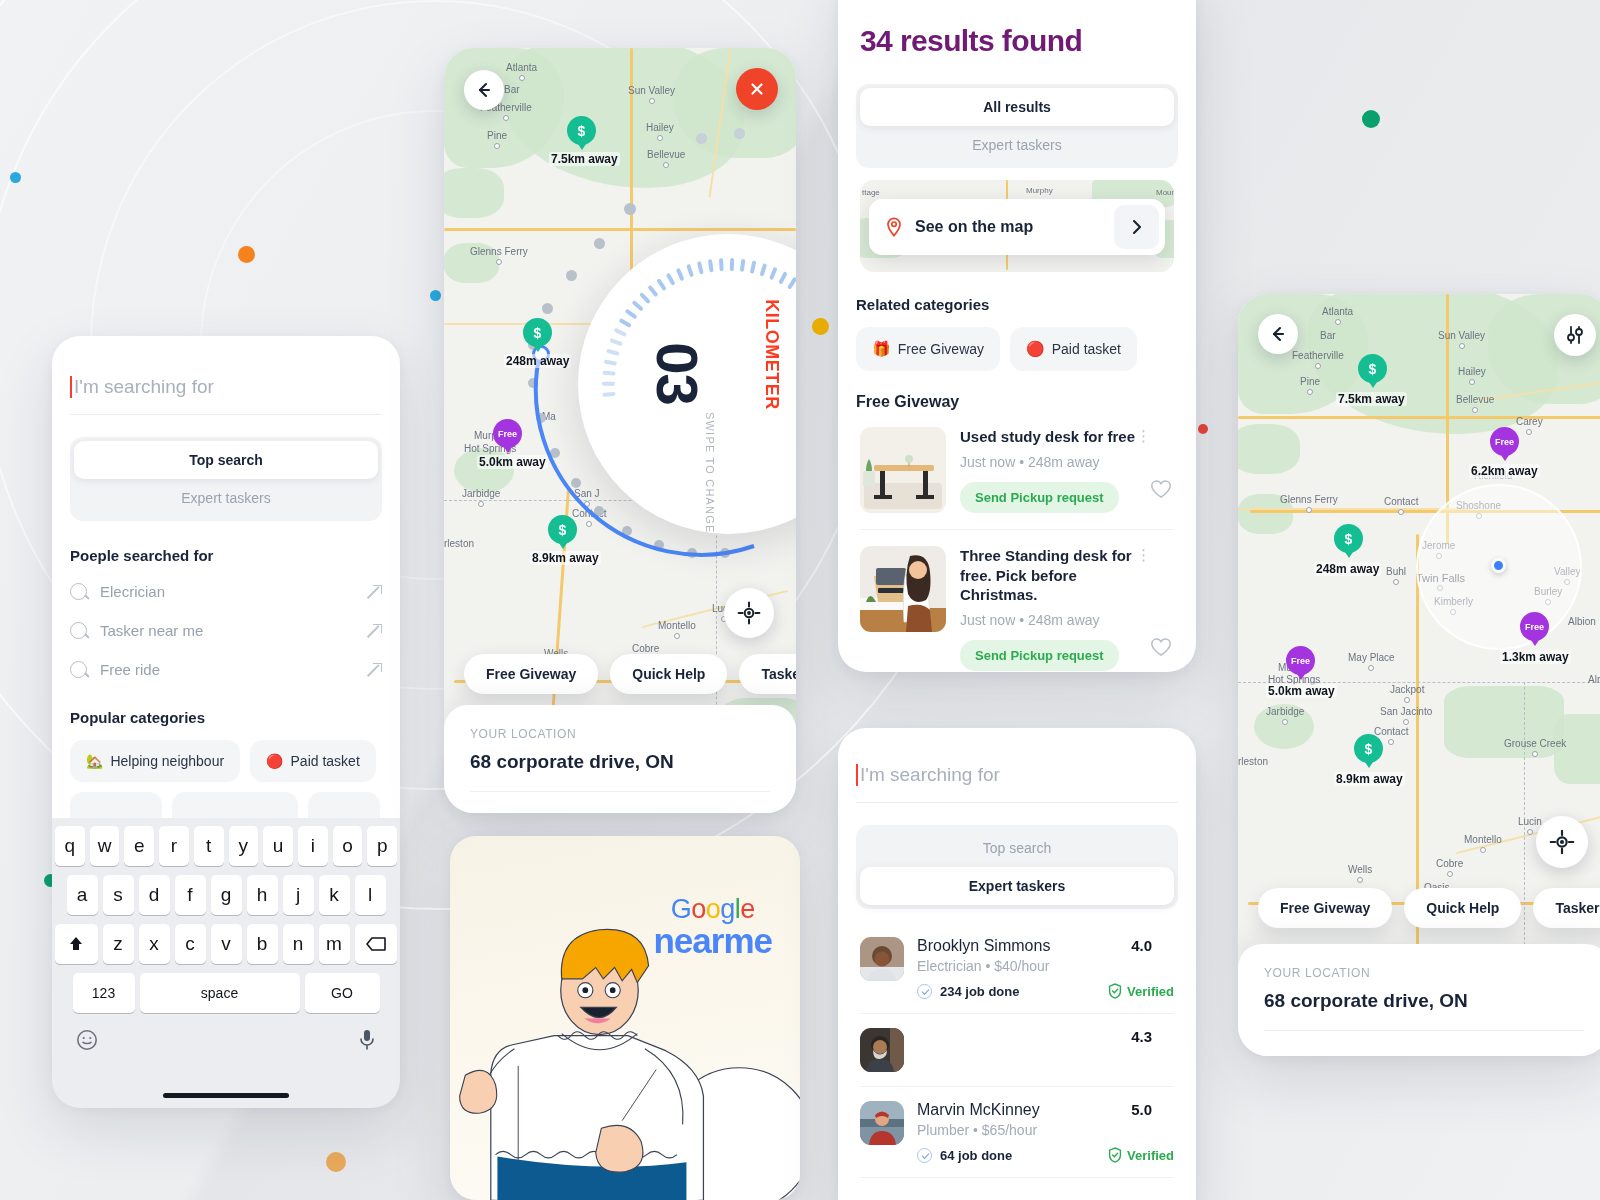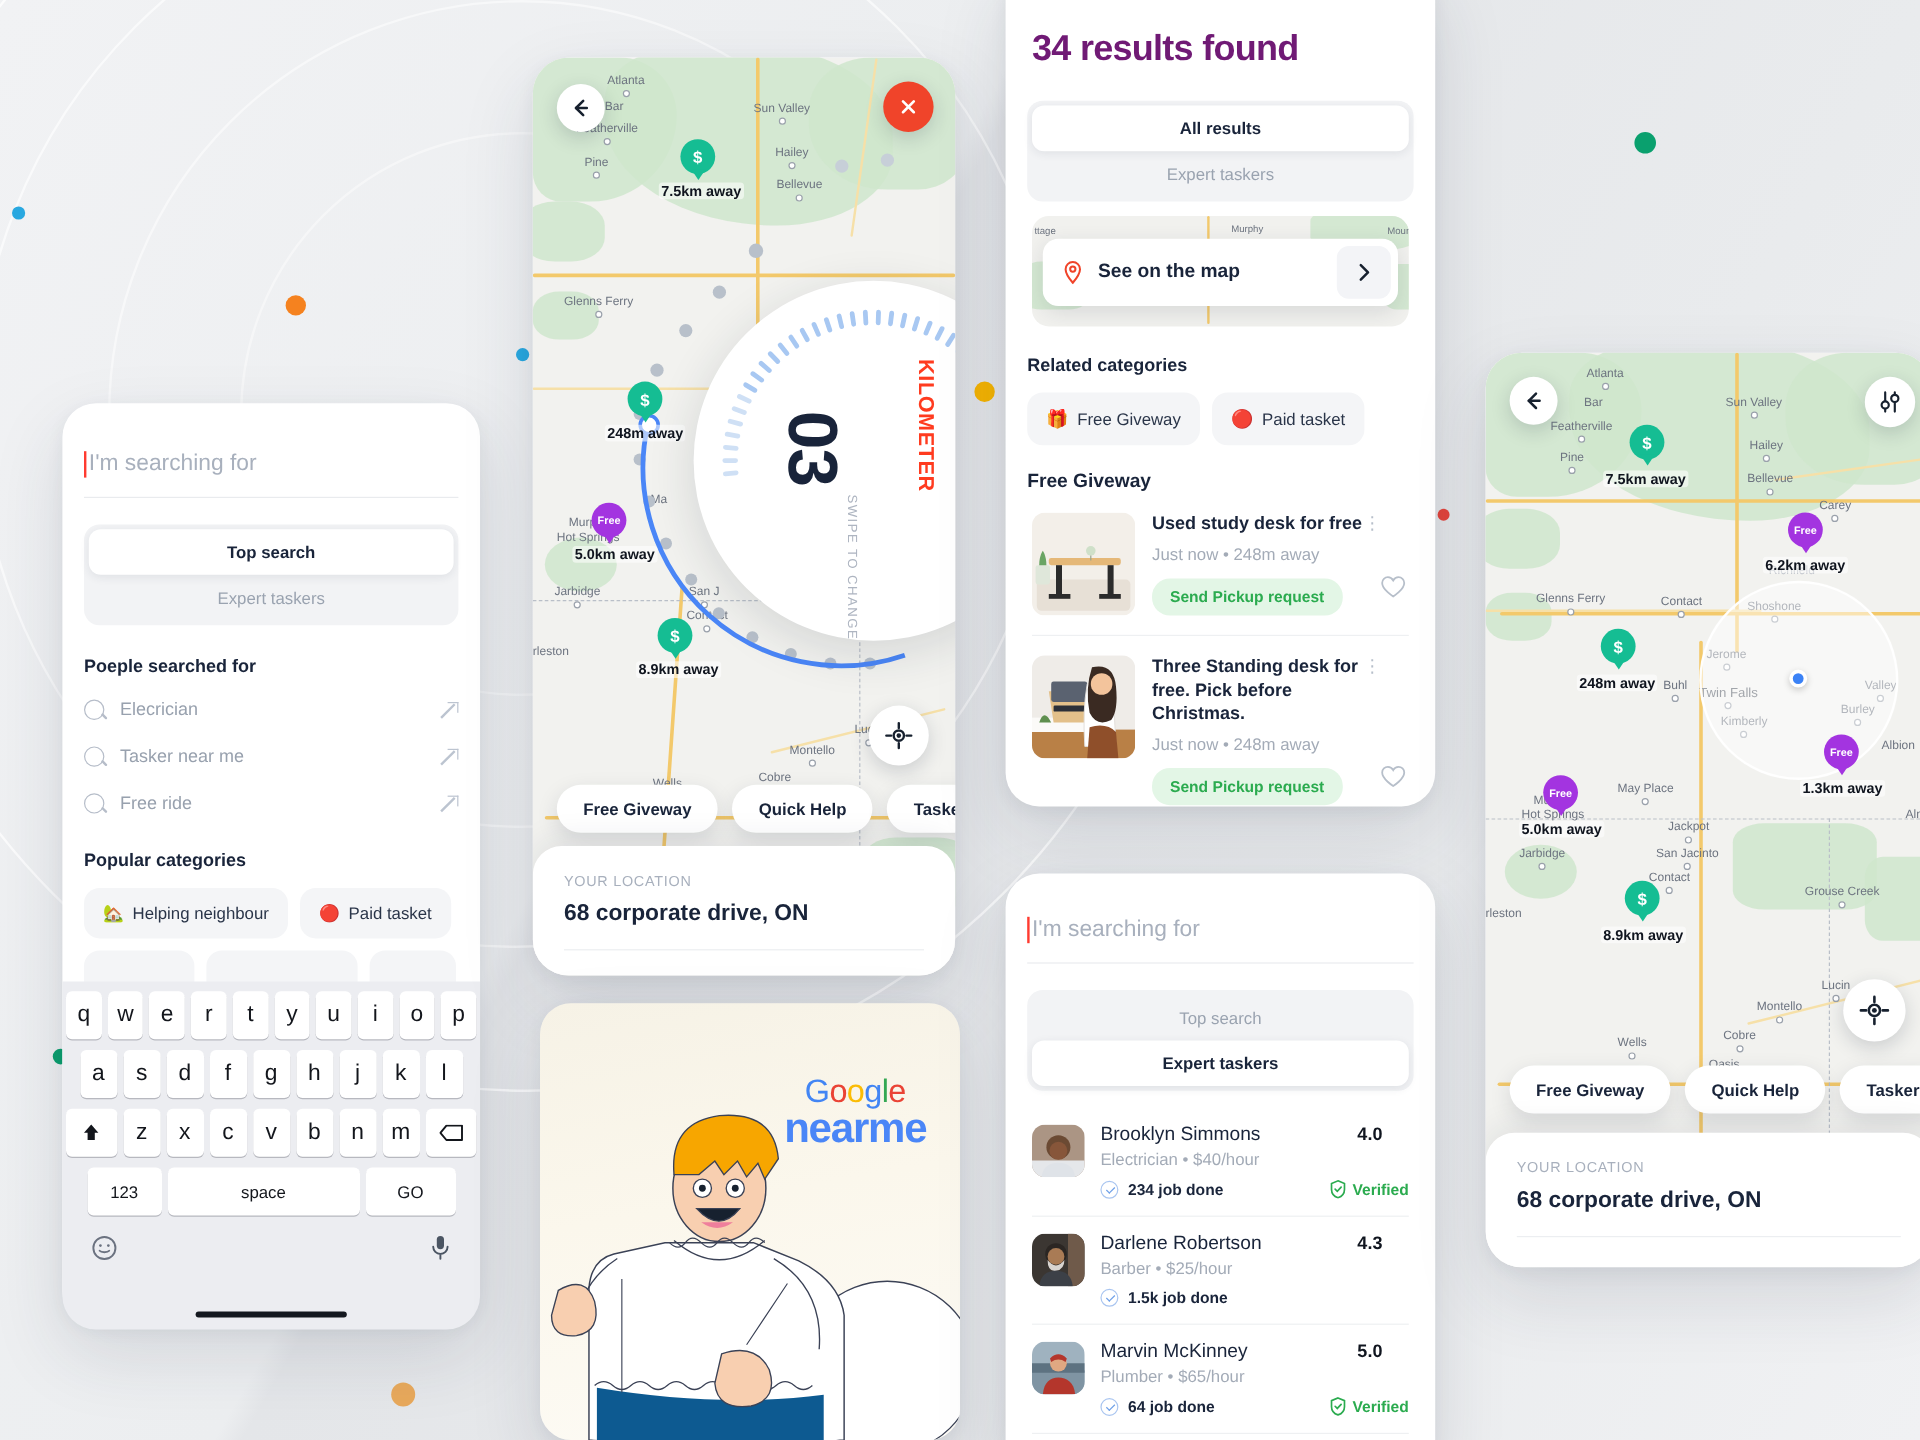--- a/index.html
+++ b/index.html
@@ -642,28 +642,20 @@
       <div class="tk" style="position:relative">
         <div class="avatar">
           <svg viewBox="0 0 44 44" width="44" height="44">
             <rect width="44" height="44" fill="#3b3632"></rect>
             <rect x="30" y="0" width="14" height="44" fill="#6f5a4a"></rect>
             <circle cx="20" cy="17" r="9" fill="#2b2623"></circle>
             <circle cx="20" cy="19" r="7" fill="#a97b55"></circle>
             <path d="M13 22q7 9 14 0 0 8-7 9t-7-9z" fill="#d8d4d0"></path>
             <path d="M6 44c1-9 6-13 14-13s13 4 14 13z" fill="#3c4047"></path>
           </svg>
-        </div>
-        <div style="flex:1">
-          <div class="tk-name">Darlene Robertson</div>
-          <div class="tk-role">Barber • $25/hour</div>
-          <div class="tk-meta">
-            <span class="chk"></span>
-            <span class="tk-jobs">1.5k job done</span>
-          </div>
         </div>
         <span class="rate" style="top:14px">4.3</span>
       </div>
 
       <div class="tk" style="position:relative">
         <div class="avatar">
           <svg viewBox="0 0 44 44" width="44" height="44">
             <rect width="44" height="44" fill="#9fb2bf"></rect>
             <rect x="0" y="24" width="44" height="20" fill="#7f94a3"></rect>
             <path d="M0 18h44v8H0z" fill="#5d7281"></path>

